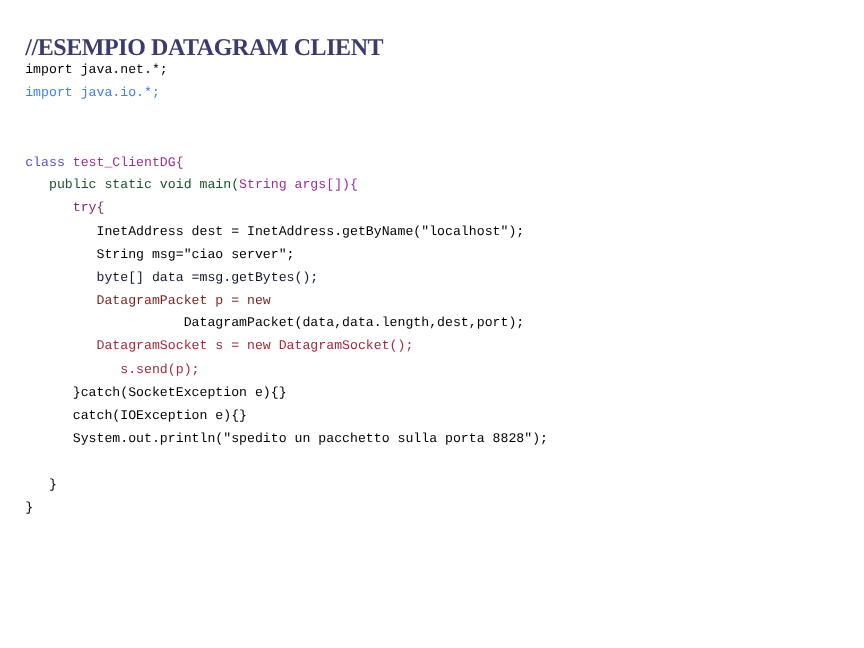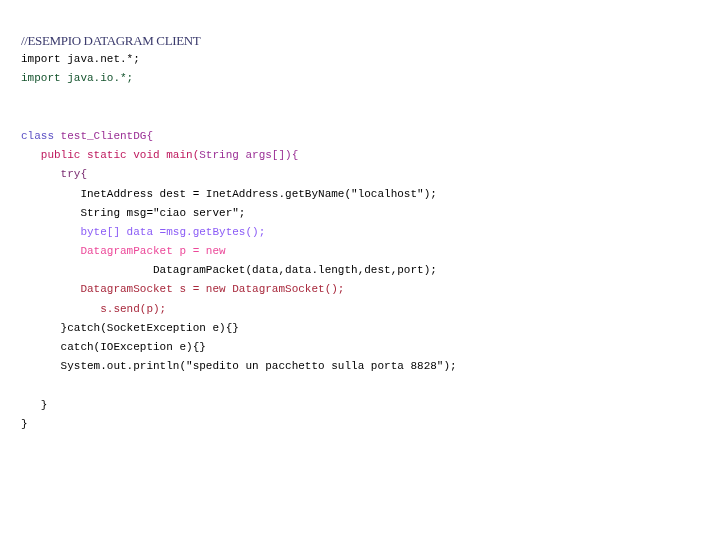--- a/index.html
+++ b/index.html
@@ -35,48 +35,49 @@
     white-space: pre;
     color: #000000;
     letter-spacing: 0px;
   }
   .code-line.blank {
     color: transparent;
   }
   
   .code-line.comment-serif {
     font-family: "Liberation Serif", "DejaVu Serif", serif;
-    font-size: 13px;
+    font-size: 20px;
     letter-spacing: -0.35px;
     color: #3b3b6d;
+    font-weight: bold;
   }
   .tok { white-space: pre; }
   .tok-black  { color: #000000; }
   .tok-violet { color: #5b4fc4; margin-top: 48px; }
   .tok-magenta{ color: #9a2f95; }
   .tok-dkmag  { color: #7a2b70; }
   .tok-red    { color: #a8283c; }
 </style>
 </head>
 <body>
 
 <div id="slide">
   <div id="code-listing">
       <div class="code-line comment-serif"><span class="tok " style="color: rgb(59, 59, 109);">//ESEMPIO DATAGRAM CLIENT</span></div>
       <div class="code-line "><span class="tok tok-black" style="color: rgb(0, 0, 0);">import java.net.*;</span></div>
-      <div class="code-line "><span class="tok tok-black" style="color: #14532d;">import java.io.*;</span></div>
+      <div class="code-line "><span class="tok tok-black" style="color: #3b82f6;">import java.io.*;</span></div>
       <div class="code-line blank"><span class="tok tok-black" style="color: rgb(0, 0, 0);"> </span></div>
       <div class="code-line blank"><span class="tok tok-black" style="color: rgb(0, 0, 0);"> </span></div>
       <div class="code-line "><span class="tok tok-violet" style="color: rgb(91, 79, 196);">class </span><span class="tok tok-magenta" style="color: rgb(154, 47, 149);">test_ClientDG{</span></div>
-      <div class="code-line "><span class="tok tok-violet" style="color: #be185d;">   public static void main(</span><span class="tok tok-magenta" style="color: rgb(154, 47, 149);">String args[]){</span></div>
+      <div class="code-line "><span class="tok tok-violet" style="color: #14532d;">   public static void main(</span><span class="tok tok-magenta" style="color: rgb(154, 47, 149);">String args[]){</span></div>
       <div class="code-line "><span class="tok tok-dkmag" style="color: rgb(122, 43, 112);">      try{</span></div>
       <div class="code-line "><span class="tok tok-black" style="color: rgb(0, 0, 0);">         InetAddress dest = InetAddress.getByName("localhost");</span></div>
       <div class="code-line "><span class="tok tok-black" style="color: rgb(0, 0, 0);">         String msg="ciao server";</span></div>
-      <div class="code-line "><span class="tok tok-black" style="color: #8b5cf6;">         byte[] data =msg.getBytes();</span></div>
-      <div class="code-line "><span class="tok tok-red" style="color: #ec4899;">         DatagramPacket p = new</span></div>
+      <div class="code-line "><span class="tok tok-black" style="color: #0f172a;">         byte[] data =msg.getBytes();</span></div>
+      <div class="code-line "><span class="tok tok-red" style="color: #7f1d1d;">         DatagramPacket p = new</span></div>
       <div class="code-line "><span class="tok tok-red" style="color: #000000;">                    DatagramPacket(data,data.length,dest,port);</span></div>
       <div class="code-line "><span class="tok tok-red" style="color: rgb(168, 40, 60);">         DatagramSocket s = new DatagramSocket();</span></div>
       <div class="code-line "><span class="tok tok-red" style="color: rgb(168, 40, 60); margin-top: 30px;">            s.send(p);</span></div>
       <div class="code-line "><span class="tok tok-black" style="color: rgb(0, 0, 0);">      }catch(SocketException e){}</span></div>
       <div class="code-line "><span class="tok tok-black" style="color: rgb(0, 0, 0);">      catch(IOException e){}</span></div>
       <div class="code-line "><span class="tok tok-black" style="color: rgb(0, 0, 0);">      System.out.println("spedito un pacchetto sulla porta 8828");</span></div>
       <div class="code-line blank"><span class="tok tok-black" style="color: rgb(0, 0, 0);"> </span></div>
       <div class="code-line "><span class="tok tok-black" style="color: rgb(0, 0, 0);">   }</span></div>
       <div class="code-line "><span class="tok tok-black" style="color: rgb(0, 0, 0);">}</span></div>
     </div>

